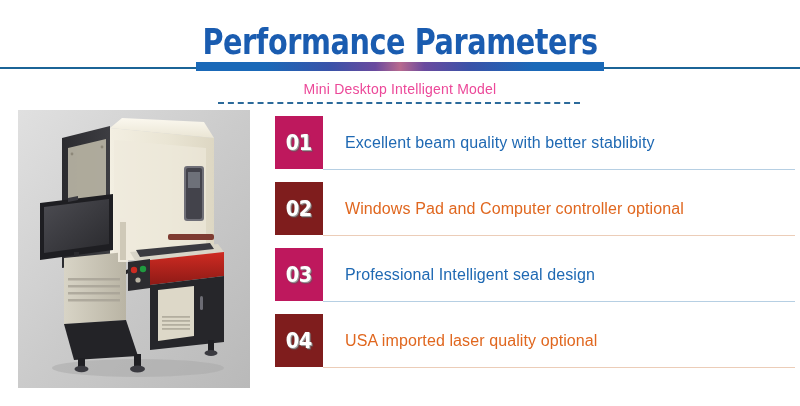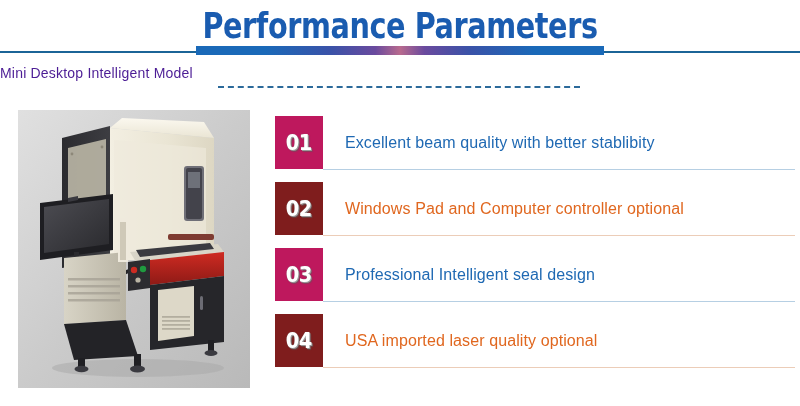--- a/index.html
+++ b/index.html
@@ -11,21 +11,21 @@
     width: 800px;
     height: 406px;
     position: relative;
     overflow: hidden;
     font-family: "Liberation Sans", "DejaVu Sans", sans-serif;
   }
 
   
   #header {
     position: absolute;
-    left: 0; top: 0;
+    left: 0; top: 16px;
     width: 800px;
     height: 100px;
   }
   #page-title {
     position: absolute;
     left: 0; top: 6px;
     width: 800px;
     text-align: center;
     font-family: "DejaVu Sans", sans-serif;
     font-weight: bold;
@@ -55,23 +55,24 @@
         #6a4a9e 44%,
         #b86a8e 50%,
         #6a4a9e 56%,
         #3a52a8 67%,
         #1a69b8 83%, #1a69b8 100%);
   }
   #subtitle {
     position: absolute;
     left: 0; top: 64px;
     width: 800px;
+    text-align: center;
     font-size: 14px;
     line-height: 18px;
-    color: #4c1d95;
+    color: #ec4899;
     letter-spacing: 0.2px;
     white-space: nowrap;
   }
   #subtitle-dashes {
     position: absolute;
     left: 218px; top: 86px;
     width: 362px;
     height: 0;
     border-top: 2px dashed #2c6a9a;
   }

